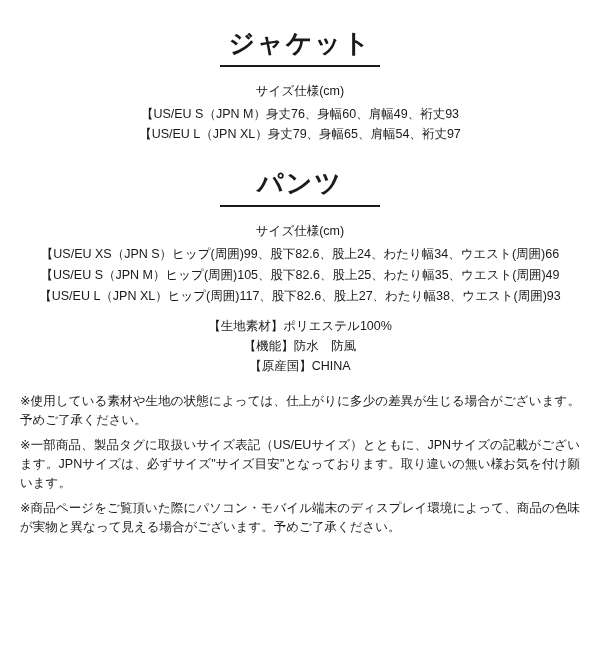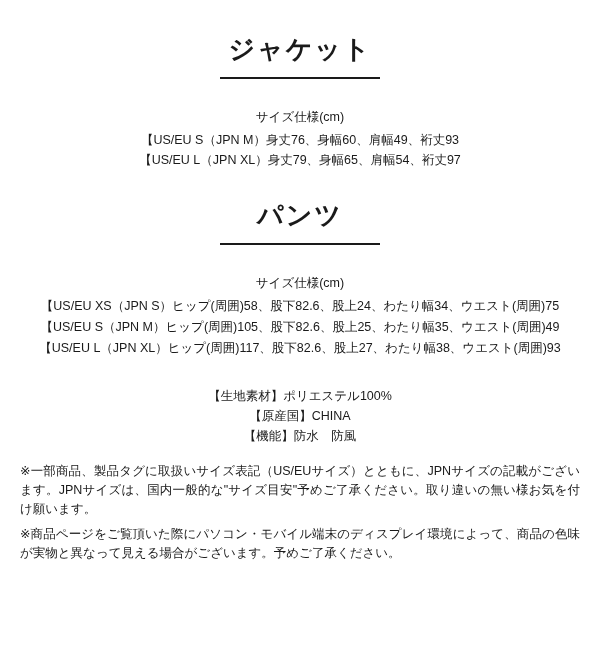--- a/index.html
+++ b/index.html
@@ -19,51 +19,51 @@
     height: 650px;
     box-sizing: border-box;
     padding: 0 6px;
     position: relative;
   }
   .section-title {
     text-align: center;
     font-size: 26px;
     font-weight: bold;
     letter-spacing: 2px;
-    margin: 10px;
+    margin: 4px;
     padding: 0;
   }
   .title-underline {
     width: 160px;
     height: 2px;
     background: #1a1a1a;
     margin: 2px auto 0 auto;
   }
   .title-block-1 { padding-top: 22px; }
   .title-block-2 { padding-top: 18px; }
   .spec-label {
     text-align: center;
     font-size: 12.5px;
-    margin-top: 30px;
+    margin-top: 16px;
     margin-bottom: 4px;
   }
   .spec-line {
     text-align: center;
     font-size: 12.5px;
     line-height: 20px;
     white-space: nowrap;
   }
   .pants-line {
     text-align: center;
     font-size: 12.5px;
     line-height: 21px;
     white-space: nowrap;
   }
   .meta-block {
-    margin-top: 27px;
+    margin-top: 9px;
   }
   .meta-line {
     text-align: center;
     font-size: 12.5px;
     line-height: 20px;
   }
   .notes {
     margin-top: 16px;
     padding: 0 14px;
   }
@@ -85,29 +85,30 @@
     <div class="title-underline"></div>
     <div class="spec-label">サイズ仕様(cm)</div>
     <div class="spec-line">【US/EU S（JPN M）身丈76、身幅60、肩幅49、裄丈93</div>
     <div class="spec-line">【US/EU L（JPN XL）身丈79、身幅65、肩幅54、裄丈97</div>
   </div>
 
   <div class="title-block-2">
     <div class="section-title">パンツ</div>
     <div class="title-underline"></div>
     <div class="spec-label">サイズ仕様(cm)</div>
-    <div class="pants-line">【US/EU XS（JPN S）ヒップ(周囲)58、股下82.6、股上24、わたり幅34、ウエスト(周囲)75</div>
+    <div class="pants-line">【US/EU XS（JPN S）ヒップ(周囲)99、股下82.6、股上24、わたり幅34、ウエスト(周囲)66</div>
     <div class="pants-line">【US/EU S（JPN M）ヒップ(周囲)105、股下82.6、股上25、わたり幅35、ウエスト(周囲)49</div>
     <div class="pants-line">【US/EU L（JPN XL）ヒップ(周囲)117、股下82.6、股上27、わたり幅38、ウエスト(周囲)93</div>
   </div>
 
   <div class="meta-block">
     <div class="meta-line">【生地素材】ポリエステル100%</div>
+    <div class="meta-line">【機能】防水　防風</div>
     <div class="meta-line">【原産国】CHINA</div>
-    <div class="meta-line">【機能】防水　防風</div>
   </div>
 
   <div class="notes">
-    <div class="note">※一部商品、製品タグに取扱いサイズ表記（US/EUサイズ）とともに、JPNサイズの記載がございます。JPNサイズは、国内一般的な"サイズ目安"予めご了承ください。取り違いの無い様お気を付け願います。</div>
+    <div class="note">※使用している素材や生地の状態によっては、仕上がりに多少の差異が生じる場合がございます。予めご了承ください。</div>
+    <div class="note">※一部商品、製品タグに取扱いサイズ表記（US/EUサイズ）とともに、JPNサイズの記載がございます。JPNサイズは、必ずサイズ"サイズ目安"となっております。取り違いの無い様お気を付け願います。</div>
     <div class="note">※商品ページをご覧頂いた際にパソコン・モバイル端末のディスプレイ環境によって、商品の色味が実物と異なって見える場合がございます。予めご了承ください。</div>
   </div>
 
 </div>
 
 </body></html>

